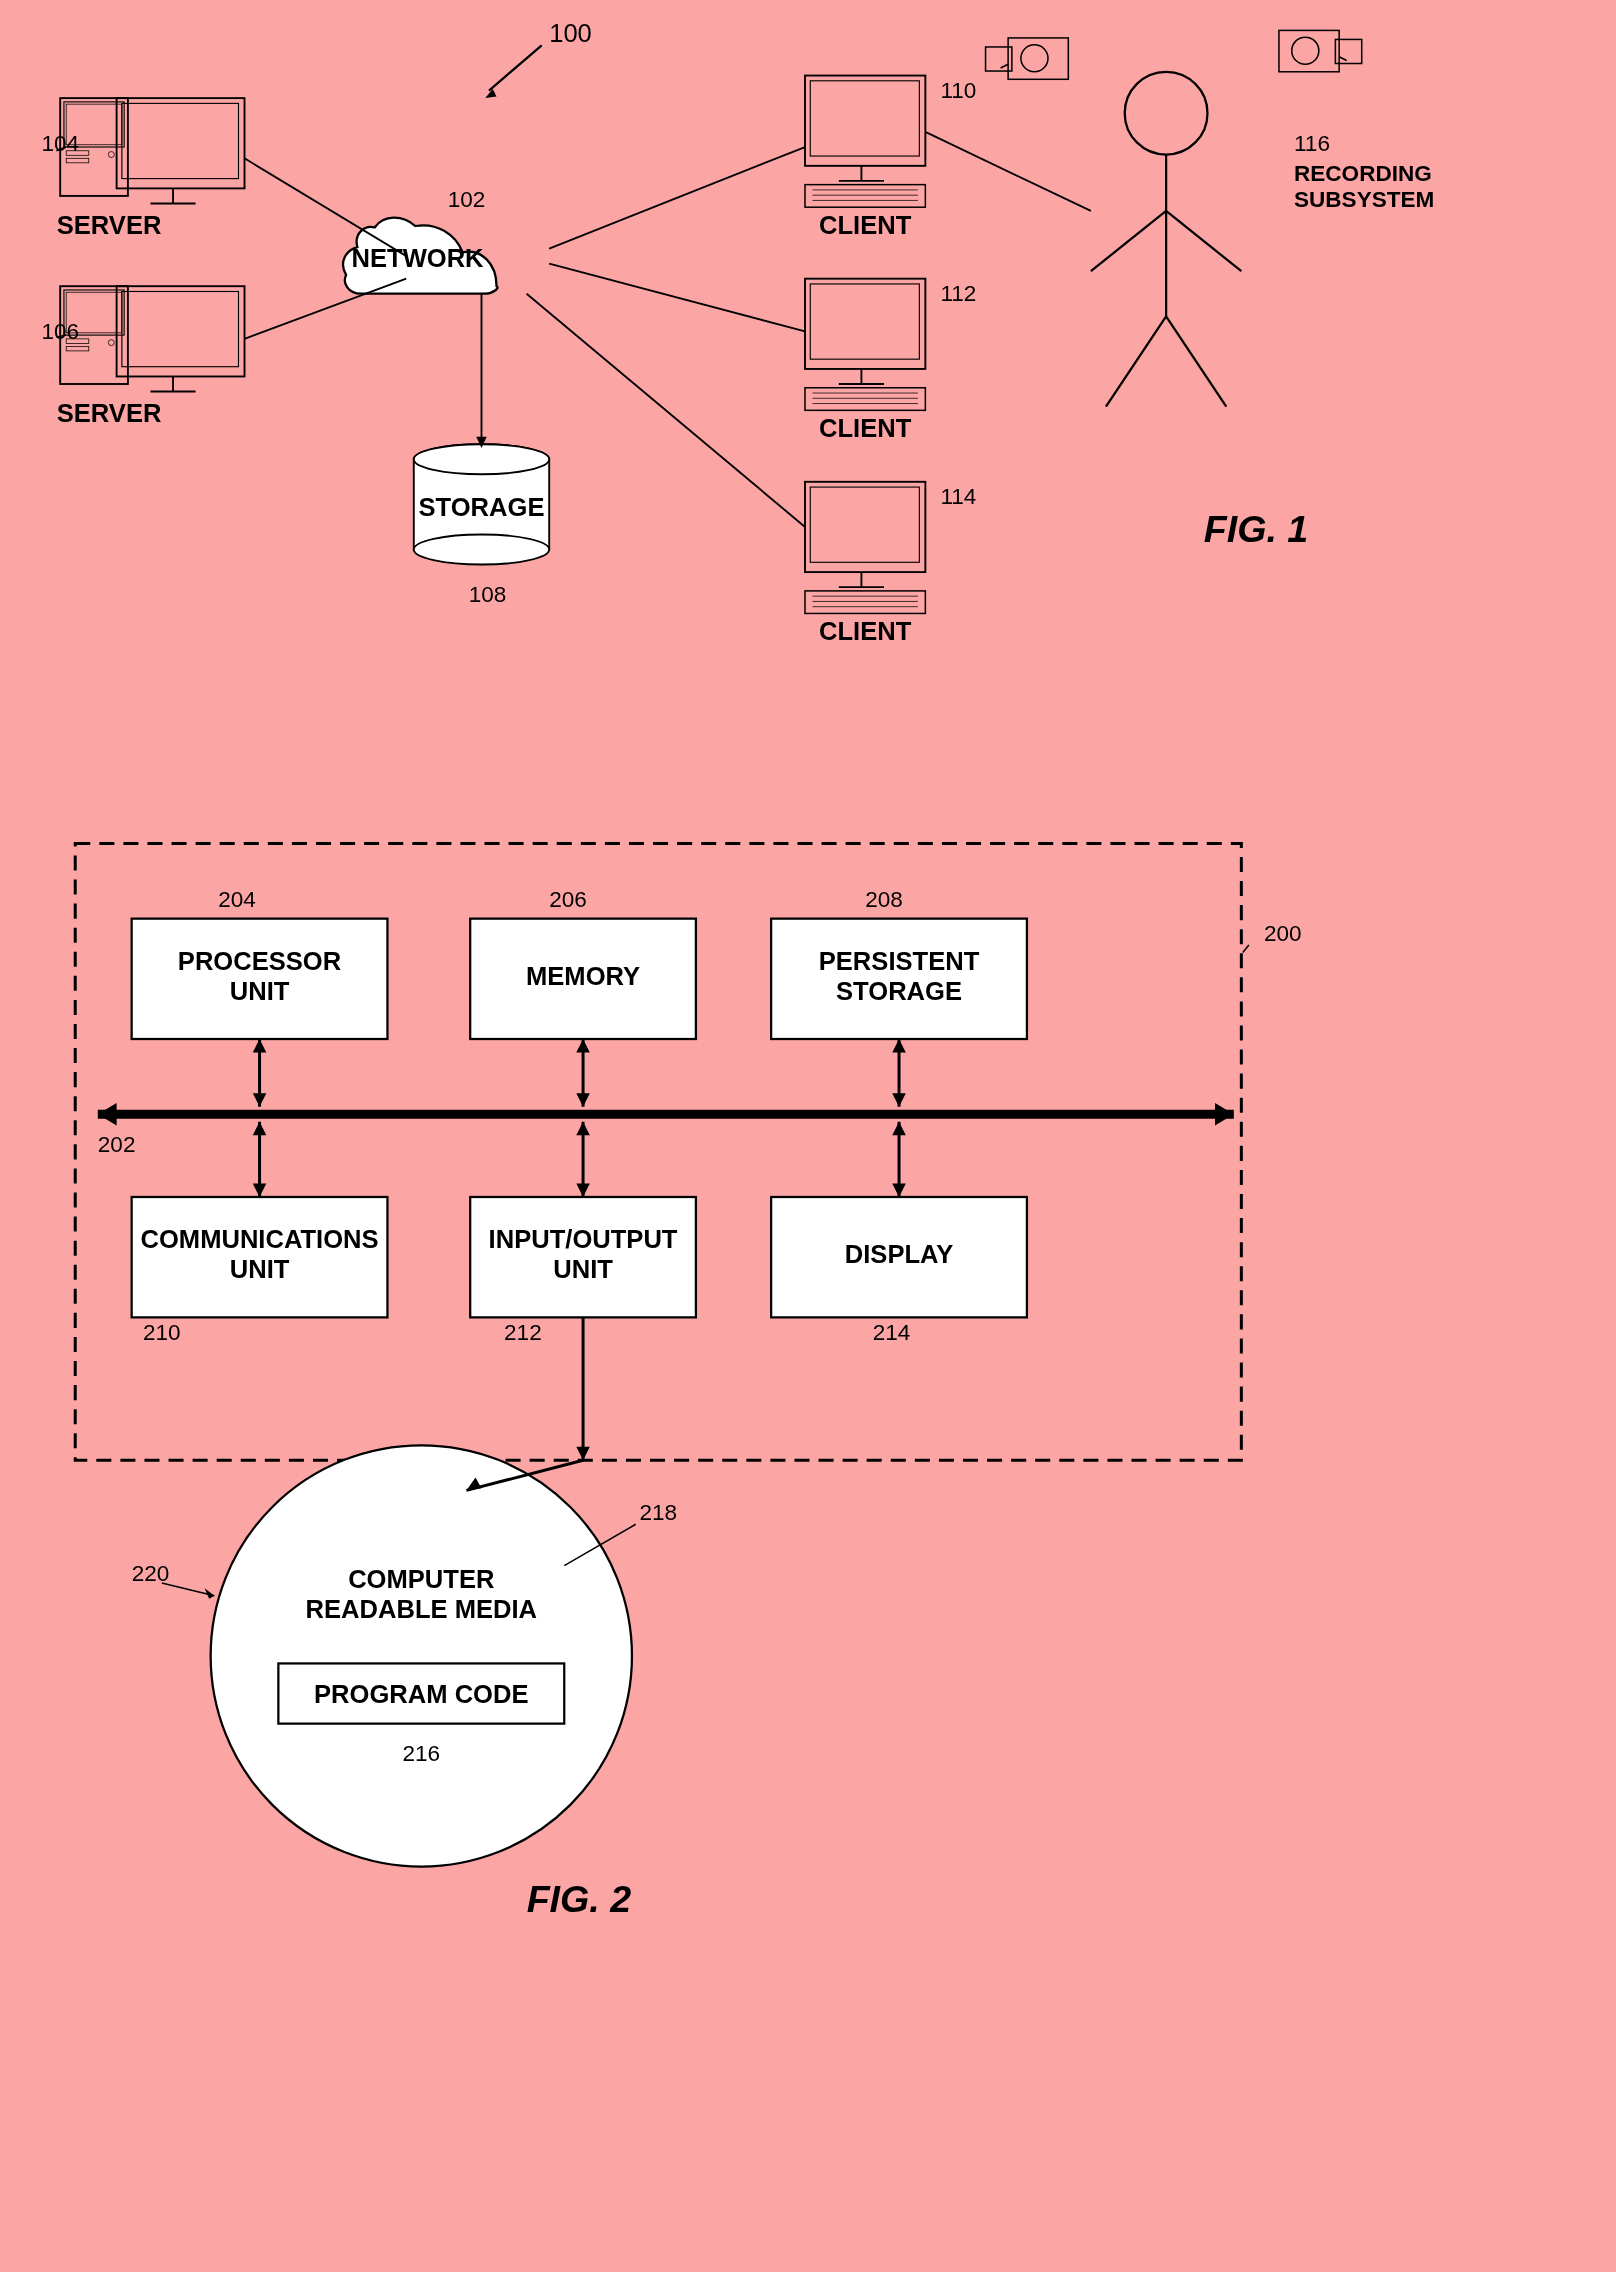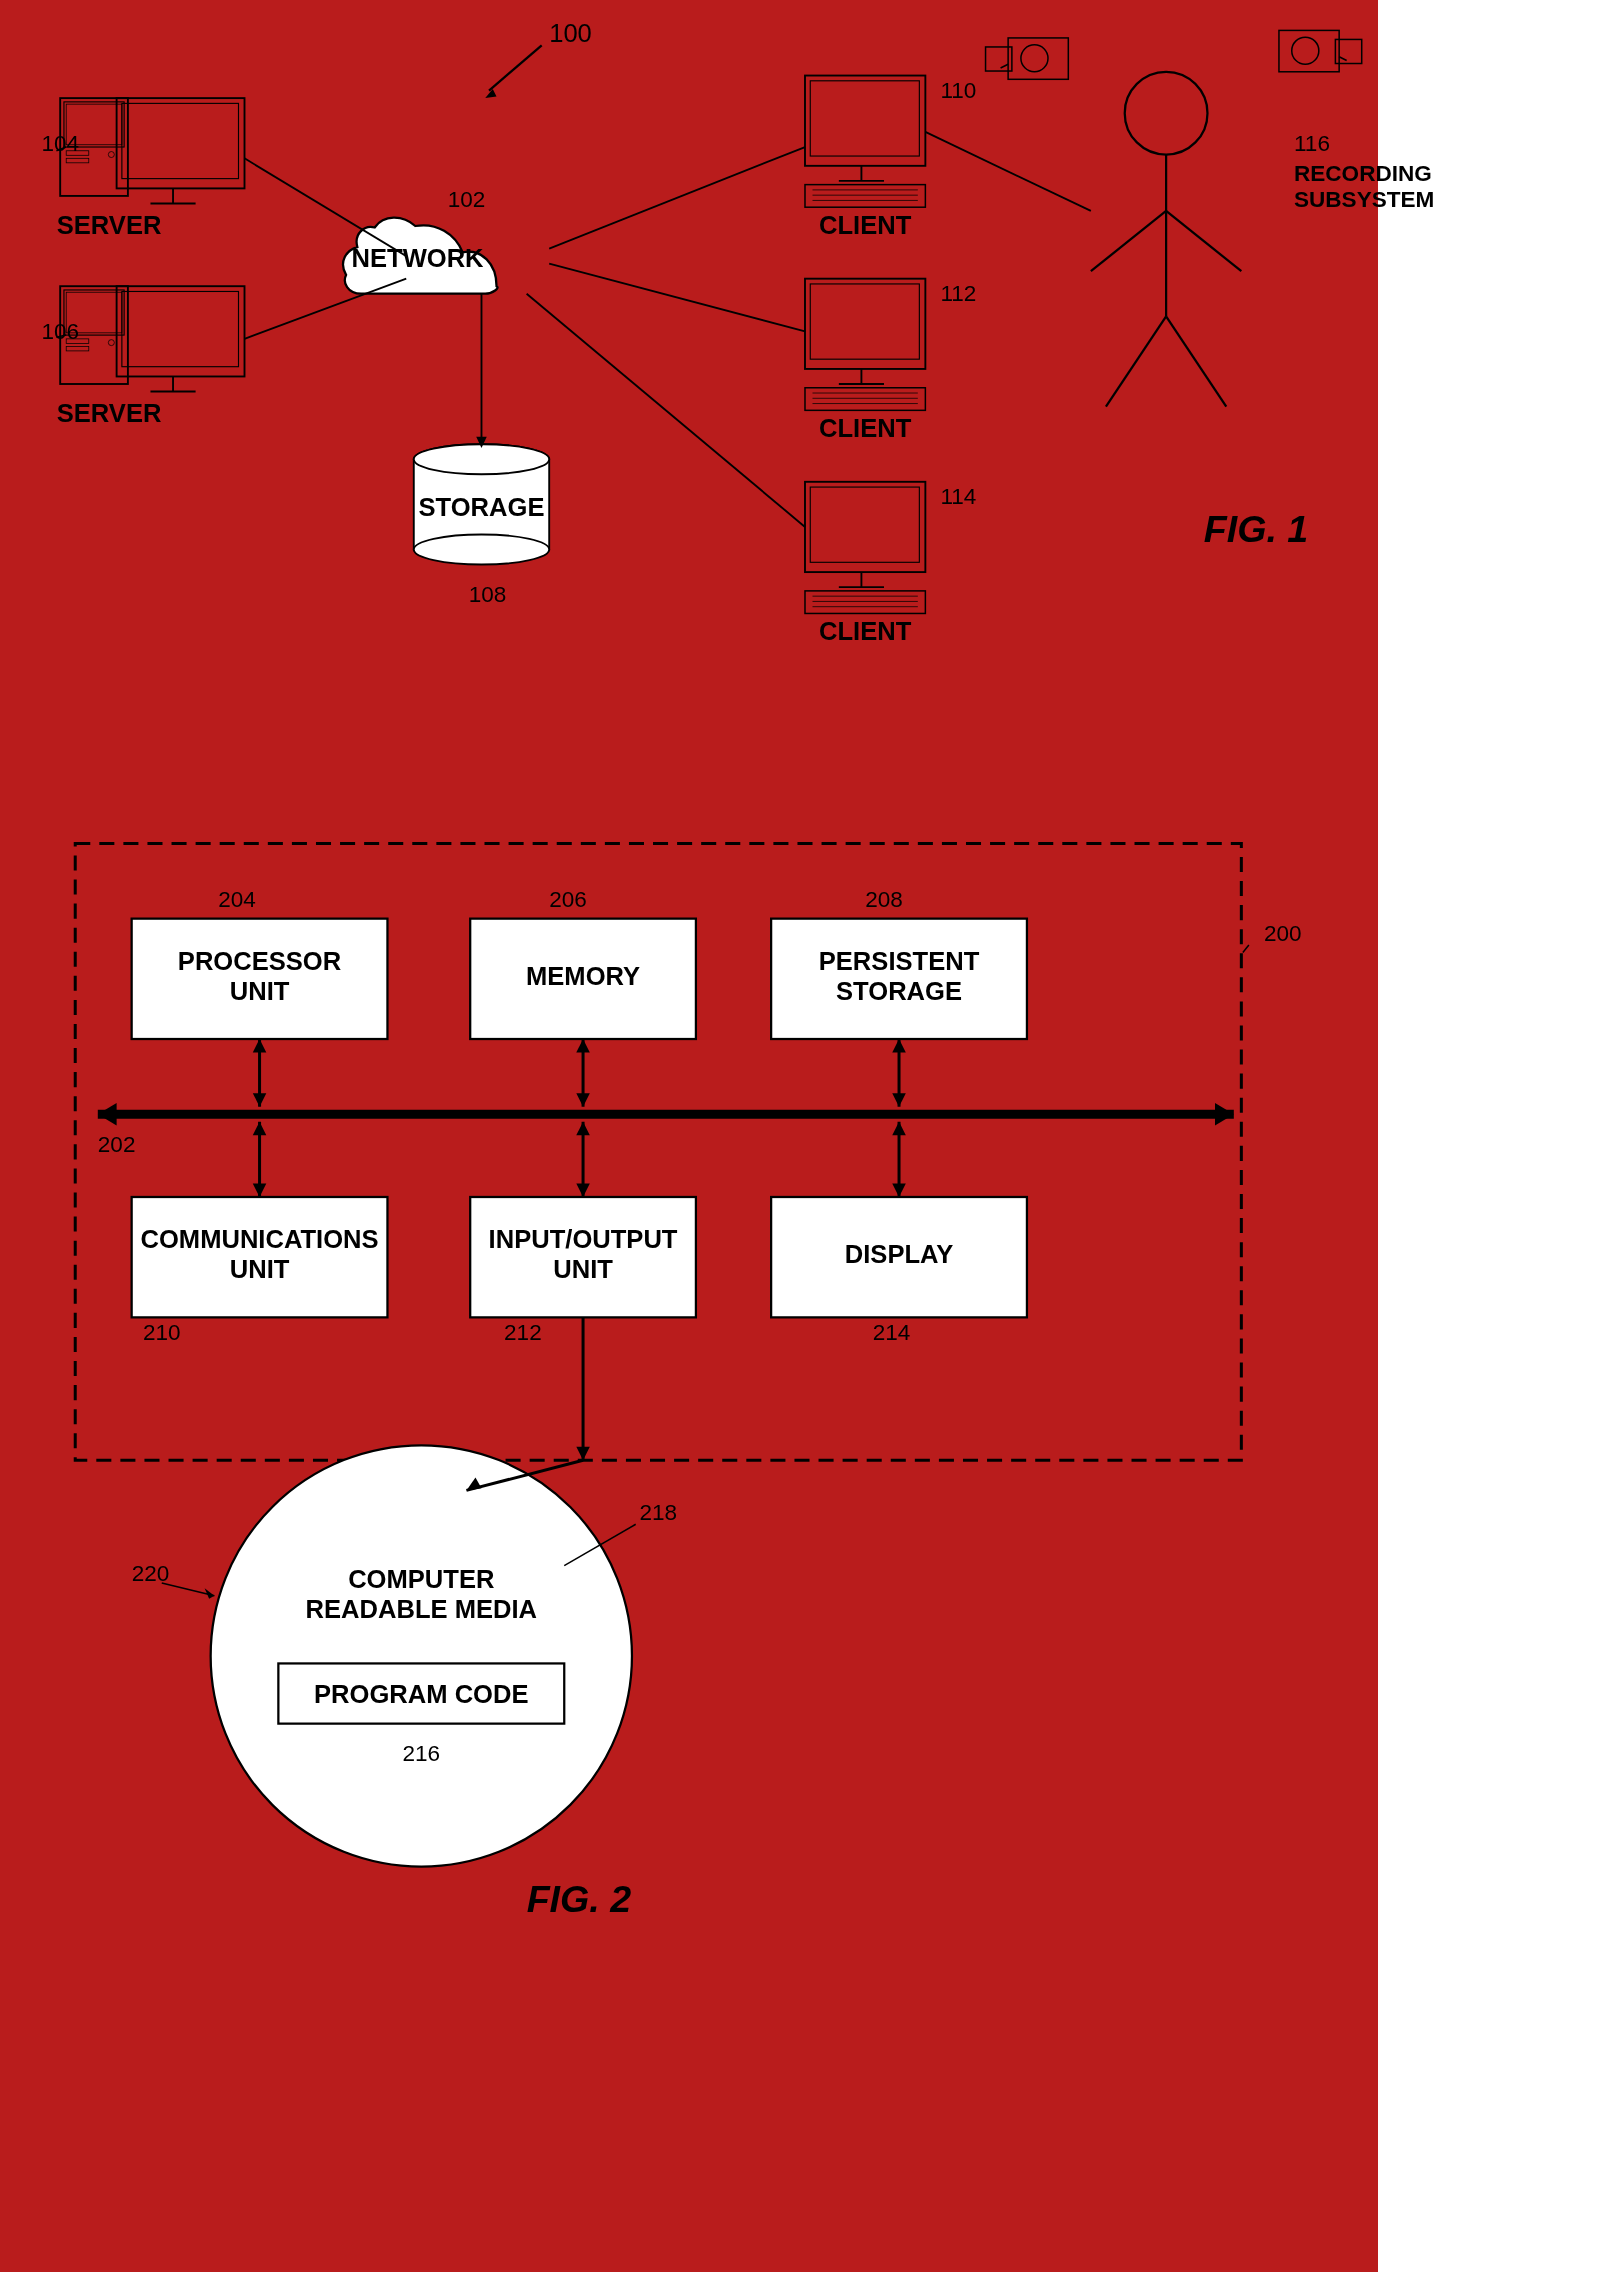--- a/index.html
+++ b/index.html
@@ -6,23 +6,23 @@
     body {
       background: #fff;
       font-family: Arial, sans-serif;
       width: 1616px;
       min-height: 2273px;
       position: relative;
       overflow: hidden;
     }
 
     .page {
-      width: 1378px;
+      width: 1616px;
       min-height: 2273px;
-      background: #b91c1c;
+      background: #fca5a5;
       position: relative;
     }
   </style>
 </head>
 <body>
 
 <div class="page">
 
   <svg style="position:absolute; top:0; left:0; width:1616px; height:768px;" viewBox="0 0 2148 1020" xmlns="http://www.w3.org/2000/svg">
 

